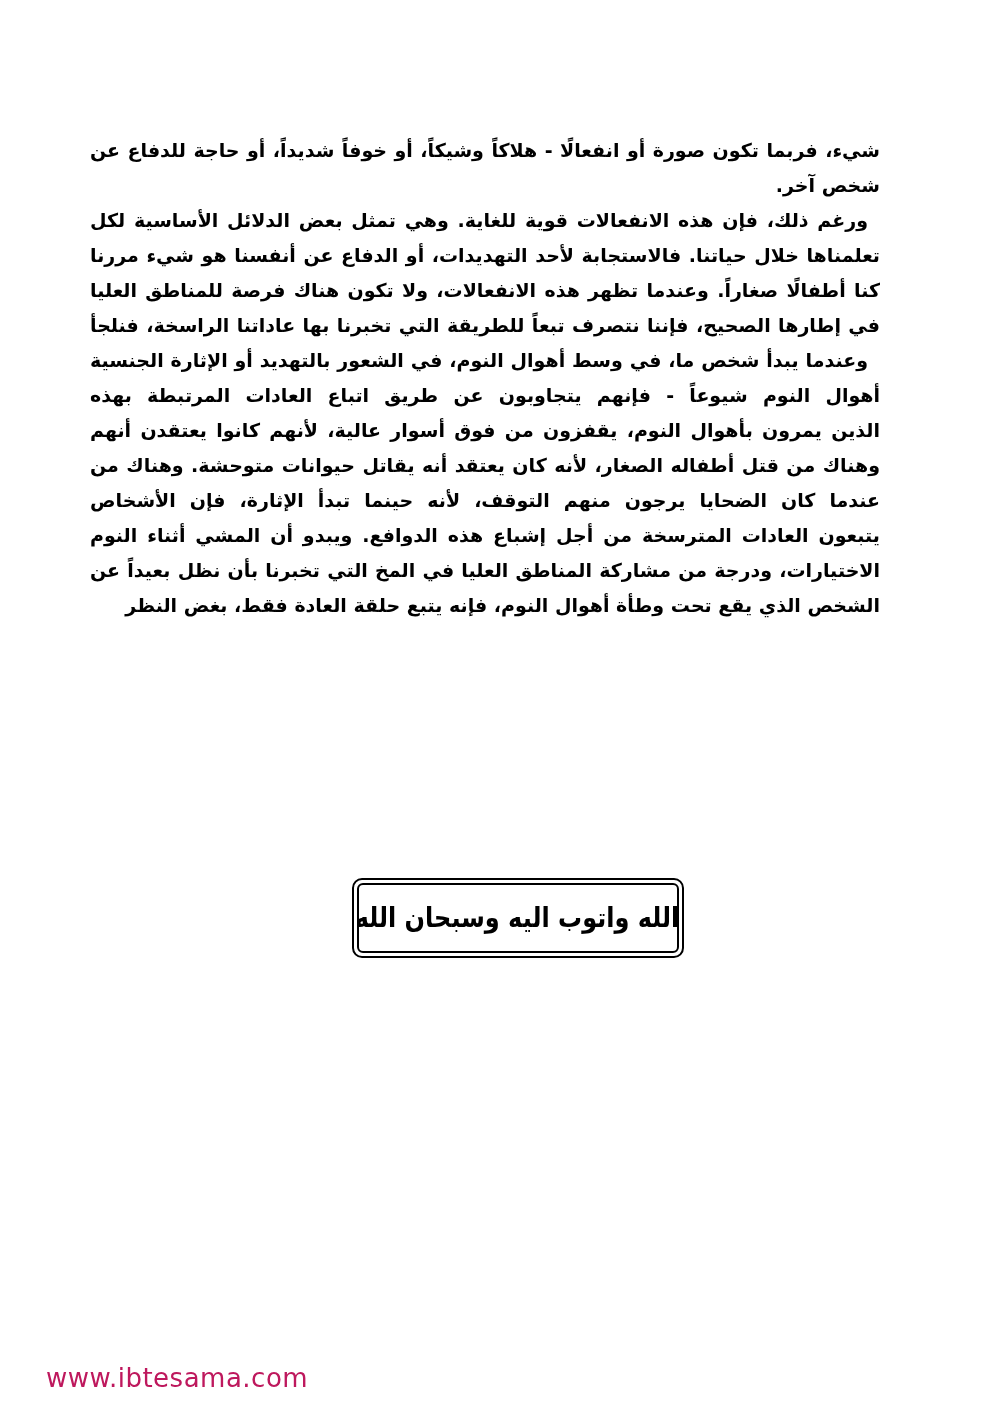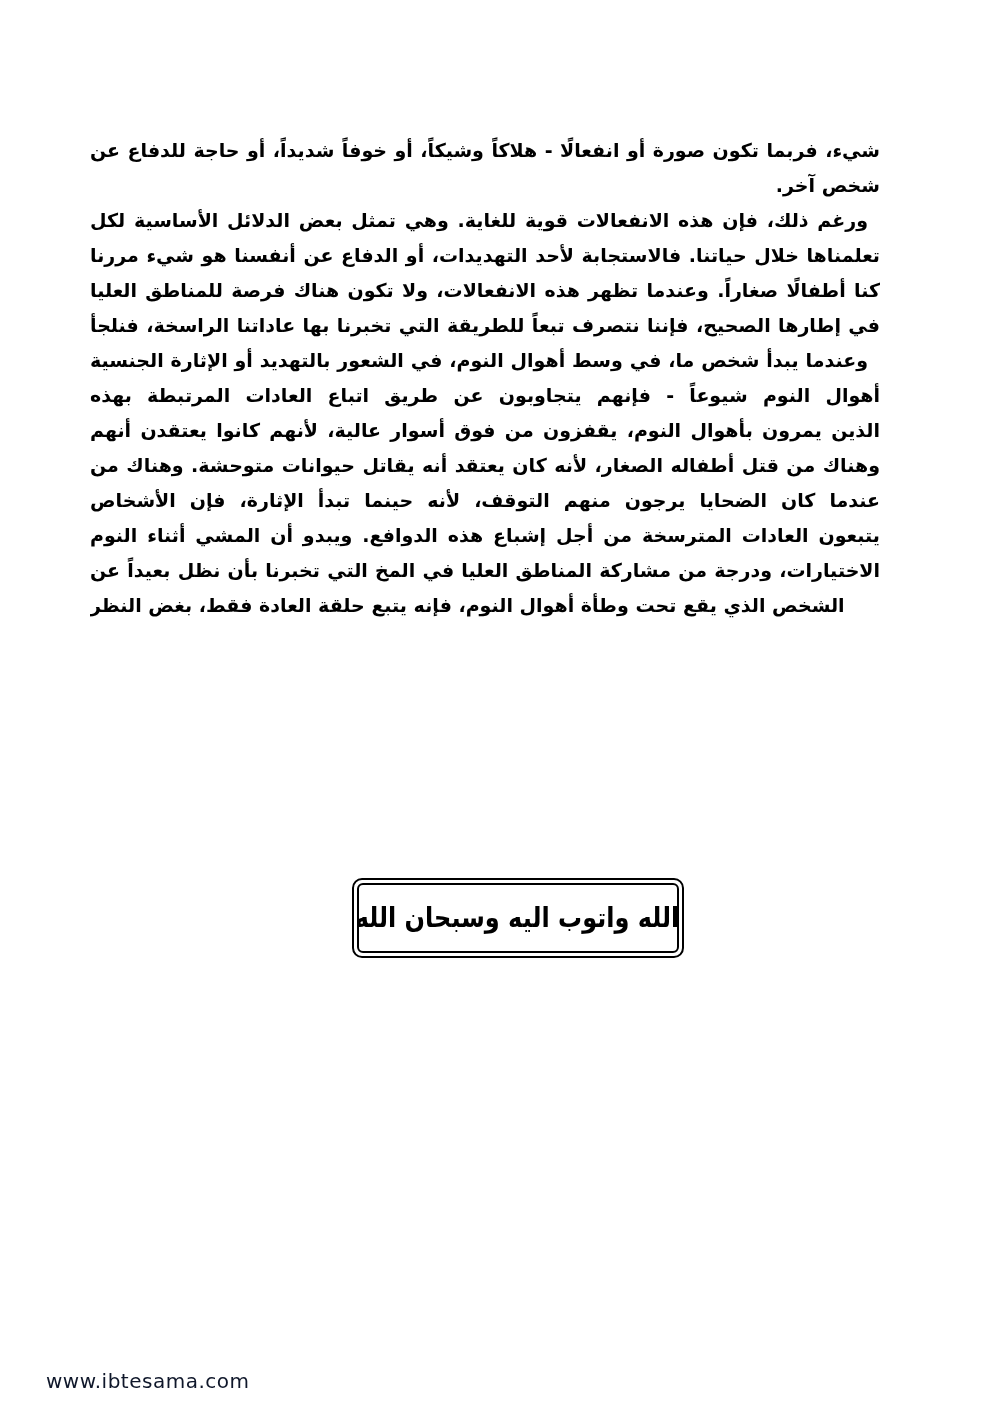--- a/index.html
+++ b/index.html
@@ -28,21 +28,21 @@
       line-height: 35px;
     }
     .line {
       text-align: justify;
       text-align-last: justify;
       overflow: hidden;
       white-space: normal;
       height: 35px;
     }
     .line.para-end {
-      text-align: left;
+      text-align: right;
       text-align-last: right;
     }
     .line.para-start {
       text-indent: 12px;
     }
     .dua-outer {
       position: absolute;
       top: 878px;
       left: 352px;
       box-sizing: border-box;
@@ -69,23 +69,23 @@
       white-space: nowrap;
       font-size: 24px;
       font-weight: bold;
       color: #000000;
       transform: scaleY(1.15);
     }
     .watermark {
       position: absolute;
       left: 46px;
       bottom: 10px;
-      font-size: 20px;
+      font-size: 26px;
       font-weight: normal;
-      color: #0f172a;
+      color: #be185d;
       letter-spacing: 0.5px;
       direction: ltr;
     }
   </style>
 </head>
 <body>
 
 <div class="page">
 
   <div class="text-block">

